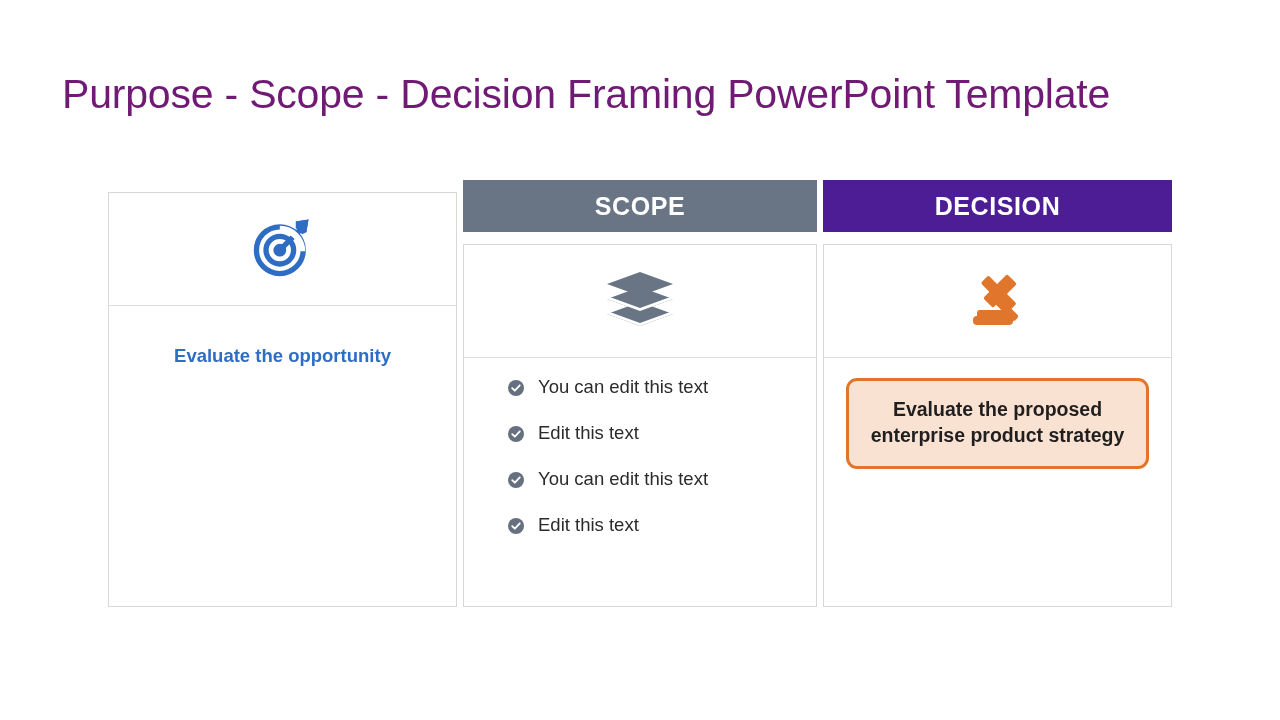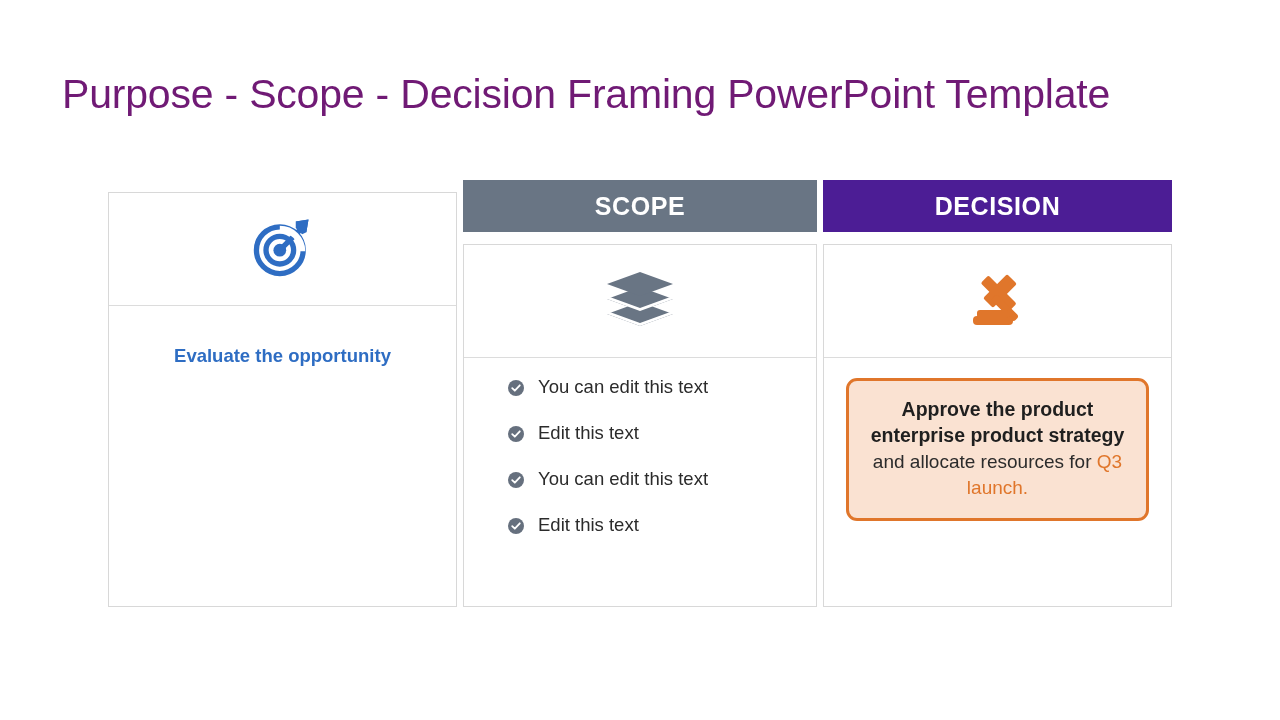--- a/index.html
+++ b/index.html
@@ -271,20 +271,19 @@
               <rect x="44" y="26" width="8" height="32" rx="3" transform="rotate(-45 48 42)"></rect>
               <rect x="16" y="50" width="40" height="9" rx="4"></rect>
               <rect x="20" y="44" width="31" height="8" rx="3"></rect>
             </g>
           </svg>
         </span>
       </div>
 
       <div class="content-cell">
         <div class="decision-box">
-          <span class="decision-strong">Approve the product enterprise product strategy</span>
-          <span class="decision-rest"><span>and allocate resources for </span><span class="decision-accent">Q3 launch.</span></span>
+          <span class="decision-strong">Evaluate the proposed enterprise product strategy</span>
         </div>
       </div>
     </div>
   </div>
 
 </div>
 
 </body></html>

